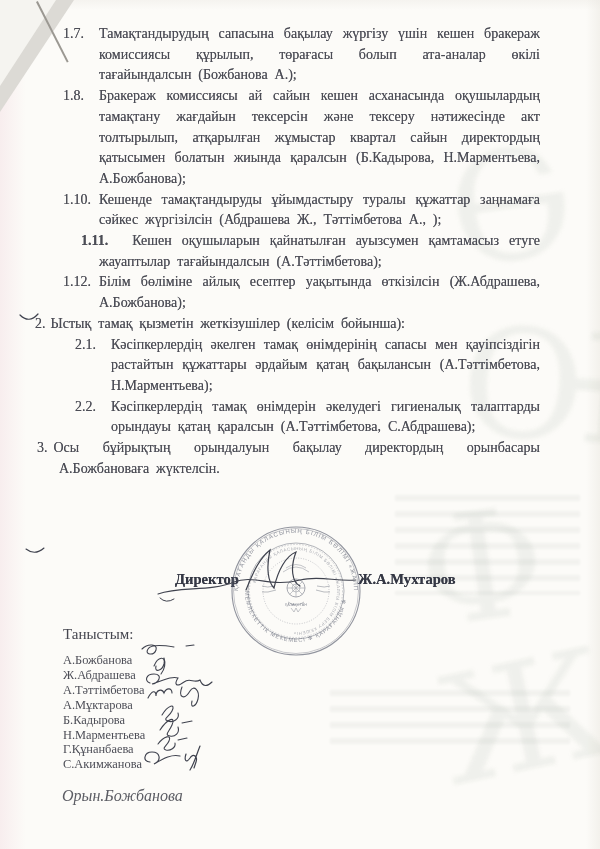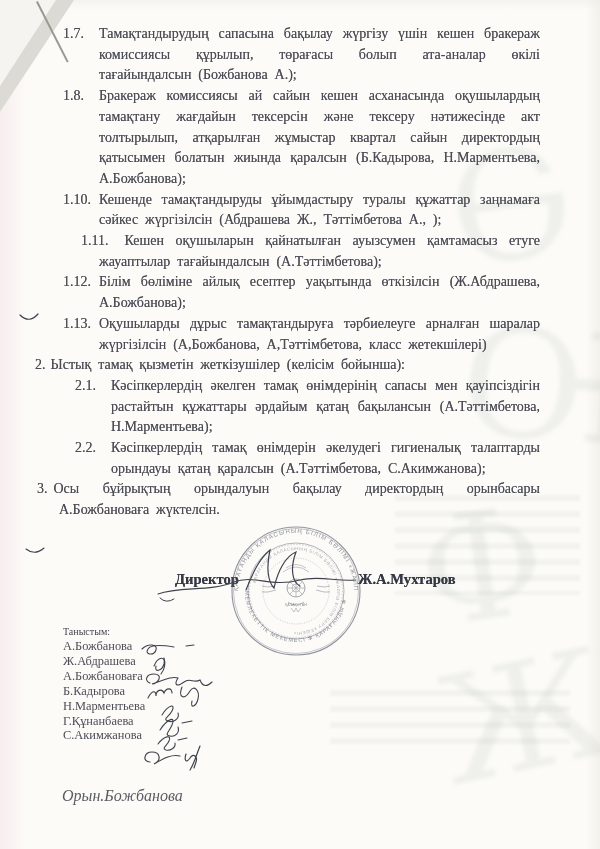--- a/index.html
+++ b/index.html
@@ -21,38 +21,38 @@
     border-top:86px solid #f5f4f0;border-right:56px solid transparent;}
   .fold-crease{position:absolute;left:36px;top:2px;width:1.5px;height:68px;
     background:#9b9892;transform:rotate(-27deg);transform-origin:top left;}
   
   .doc{position:absolute;left:63px;top:24px;width:477px;
     font-size:14px;line-height:20.7px;text-align:justify;word-spacing:3.4px;
     text-shadow:0 0 .5px rgba(75,76,85,.75);}
   .item{padding-left:36px;text-indent:-36px;}
   .item .num{display:inline-block;width:36px;text-indent:0;word-spacing:0;}
   .item-111{padding-left:36px;text-indent:-18px;}
-  .item-111 .num{width:auto;margin-right:16px;}
+  .item-111 .num{width:auto;margin-right:24px;font-weight:bold;}
   .lvl0{margin-left:-28px;padding-left:16px;text-indent:-16px;}
   .lvl0 .num{width:auto;margin-right:5px;}
   .sub{padding-left:48px;text-indent:-36px;font-family:Liberation Serif, serif;}
   .sub .num{width:36px;}
   .lvl0b{margin-left:-26px;padding-left:22px;text-indent:-22px;}
   .lvl0b .num{width:auto;margin-right:6px;}
   
   .director-row{position:absolute;left:0;top:571px;width:583px;height:24px;
     font-weight:bold;font-size:14.6px;color:#343744;
     text-shadow:0 0 .5px rgba(52,55,68,.8);}
   .director-label{position:absolute;left:175px;top:0;}
   .director-name{position:absolute;left:358px;top:0;}
   
   .stamp{position:absolute;left:225px;top:520px;width:142px;height:142px;opacity:.82;}
   
   .fam{position:absolute;left:63px;top:626px;width:260px;}
-  .fam-title{font-size:10px;color:#45464f;margin-bottom:2px;}
+  .fam-title{font-size:15px;color:#45464f;margin-bottom:10px;}
   .fam-row{font-size:12.4px;line-height:14.9px;color:#4d4e57;}
   .fam-sigs{position:absolute;left:128px;top:640px;width:150px;height:135px;}
   
   .executor{position:absolute;left:62px;top:787px;font-style:italic;
     font-size:16px;color:#5b5c63;}
   
   .curl{position:absolute;width:22px;height:12px;}
   
   .ghost-letter{position:absolute;font-family:"DejaVu Serif",serif;
     font-size:150px;color:rgba(125,145,128,.10);filter:blur(2px);
@@ -84,24 +84,23 @@
   <svg class="curl" style="left:24px;top:545px;" viewBox="0 0 22 12">
     <path class="ink" d="M2,4 Q11,11 20,3" stroke-width="1.1"></path>
   </svg>
 
   <div class="doc">
     <div class="item"><span class="num">1.7.</span><span>Тамақтандырудың сапасына бақылау жүргізу үшін кешен бракераж комиссиясы құрылып, төрағасы болып ата-аналар өкілі тағайындалсын (Божбанова А.);</span></div>
     <div class="item"><span class="num">1.8.</span><span>Бракераж комиссиясы ай сайын кешен асханасында оқушылардың тамақтану жағдайын тексерсін және тексеру нәтижесінде акт толтырылып, атқарылған жұмыстар квартал сайын директордың қатысымен болатын жиында қаралсын (Б.Кадырова, Н.Марментьева, А.Божбанова);</span></div>
     <div class="item"><span class="num">1.10.</span><span>Кешенде тамақтандыруды ұйымдастыру туралы құжаттар заңнамаға сәйкес жүргізілсін (Абдрашева Ж., Тәттімбетова А., );</span></div>
     <div class="item item-111"><span class="num">1.11.</span><span>Кешен оқушыларын қайнатылған ауызсумен қамтамасыз етуге жауаптылар тағайындалсын (А.Тәттімбетова);</span></div>
     <div class="item"><span class="num">1.12.</span><span>Білім бөліміне айлық есептер уақытында өткізілсін (Ж.Абдрашева, А.Божбанова);</span></div>
-    <div class="item"><span class="num">1.13.</span><span>Оқушыларды дұрыс тамақтандыруға тәрбиелеуге арналған шаралар жүргізілсін (А,Божбанова, А,Тәттімбетова, класс жетекшілері)</span></div>
     <div class="item lvl0"><span class="num">2.</span><span>Ыстық тамақ қызметін жеткізушілер (келісім бойынша):</span></div>
     <div class="item sub"><span class="num">2.1.</span><span>Кәсіпкерлердің әкелген тамақ өнімдерінің сапасы мен қауіпсіздігін растайтын құжаттары әрдайым қатаң бақылансын (А.Тәттімбетова, Н.Марментьева);</span></div>
-    <div class="item sub"><span class="num">2.2.</span><span>Кәсіпкерлердің тамақ өнімдерін әкелудегі гигиеналық талаптарды орындауы қатаң қаралсын (А.Тәттімбетова, С.Акимжанова);</span></div>
+    <div class="item sub"><span class="num">2.2.</span><span>Кәсіпкерлердің тамақ өнімдерін әкелудегі гигиеналық талаптарды орындауы қатаң қаралсын (А.Тәттімбетова, С.Абдрашева);</span></div>
     <div class="item lvl0b"><span class="num">3.</span><span>Осы бұйрықтың орындалуын бақылау директордың орынбасары А.Божбановаға жүктелсін.</span></div>
   </div>
 
   <div class="director-row">
     <span class="director-label">Директор</span>
     <span class="director-name">Ж.А.Мухтаров</span>
   </div>
 
   <svg class="stamp" viewBox="0 0 142 142">
     <defs>
@@ -143,21 +142,22 @@
   <svg style="position:absolute;left:150px;top:542px;width:240px;height:72px;" viewBox="0 0 240 72">
     <path class="ink" stroke-width="1.1" d="M8,52 C30,44 60,50 84,40 C104,32 120,46 150,38 C170,33 186,40 206,38"></path>
     <path class="ink" stroke-width="1.2" d="M96,48 C104,28 110,16 120,8 C116,26 118,40 124,46 C128,28 136,14 146,10 C140,26 142,40 150,44"></path>
     <path class="ink" stroke-width="1" d="M10,56 q6,6 14,1"></path>
   </svg>
 
   <div class="fam">
     <div class="fam-title">Таныстым:</div>
     <div class="fam-row">А.Божбанова</div>
     <div class="fam-row">Ж.Абдрашева</div>
-    <div class="fam-row">А.Божбановаға</div>
+    <div class="fam-row">А.Тәттімбетова</div>
+    <div class="fam-row">А.Мұктарова</div>
     <div class="fam-row">Б.Кадырова</div>
     <div class="fam-row">Н.Марментьева</div>
     <div class="fam-row">Г.Құнанбаева</div>
     <div class="fam-row">С.Акимжанова</div>
   </div>
 
   <svg class="fam-sigs" viewBox="0 0 150 135">
     <path class="ink" stroke-width="1.1" d="M14,9 c6,-6 16,-5 14,1 c-2,6 -12,5 -8,-1 c3,-5 14,-4 26,-2 M58,6 l8,-1"></path>
     <path class="ink" stroke-width="1.1" d="M26,26 c4,-10 12,-10 10,-2 c-2,7 -10,9 -8,2 m8,-8 c2,6 0,12 -3,16"></path>
     <path class="ink" stroke-width="1.1" d="M22,43 c-6,-2 -4,-9 4,-9 c10,0 4,10 -2,10 c12,-4 20,-8 26,-6 c-4,6 -2,10 6,4 c6,-5 10,2 16,-2 c3,8 8,6 12,2"></path>

